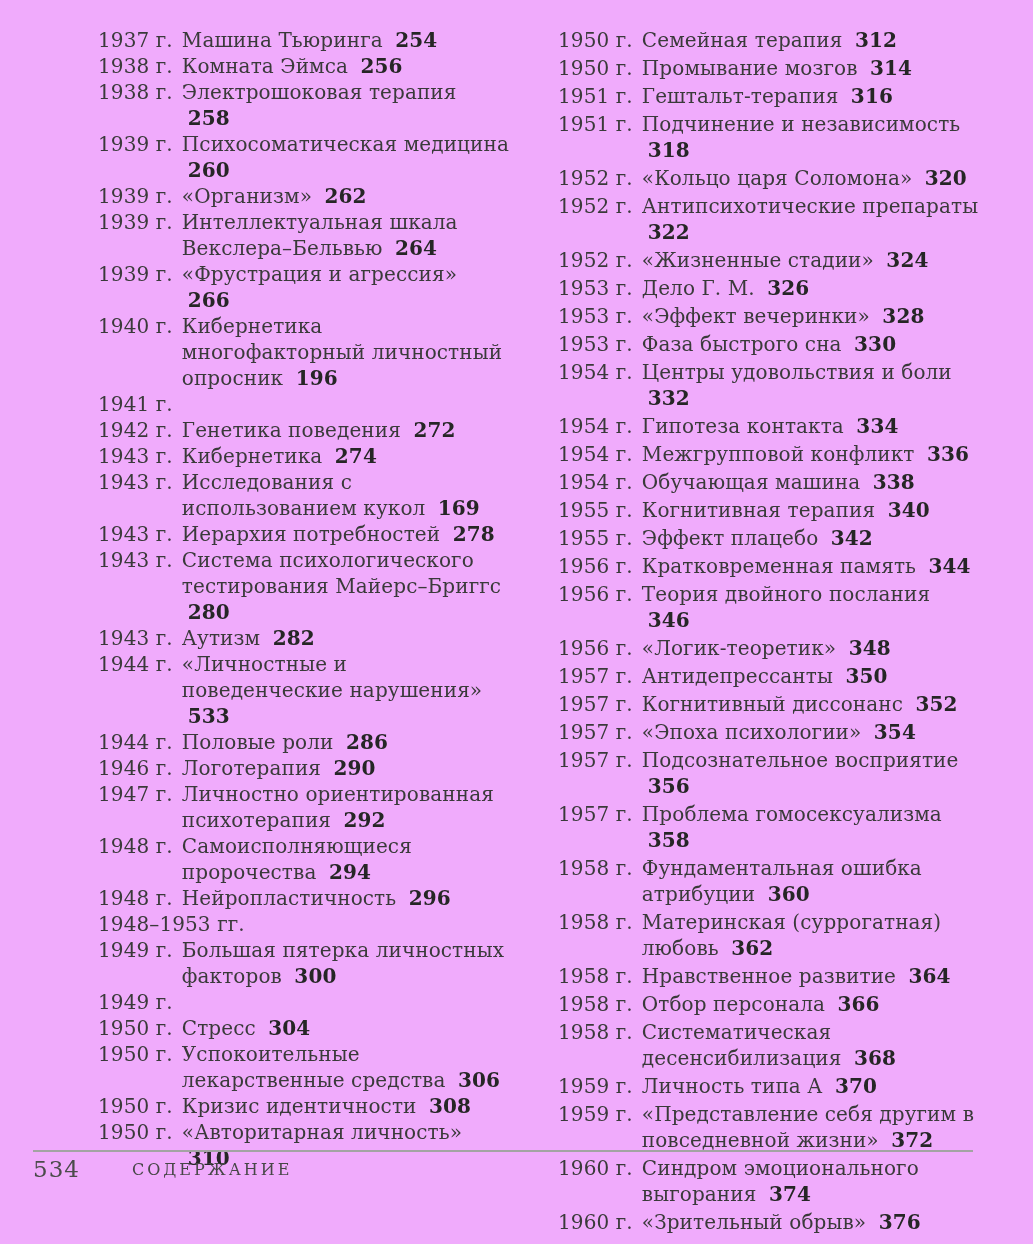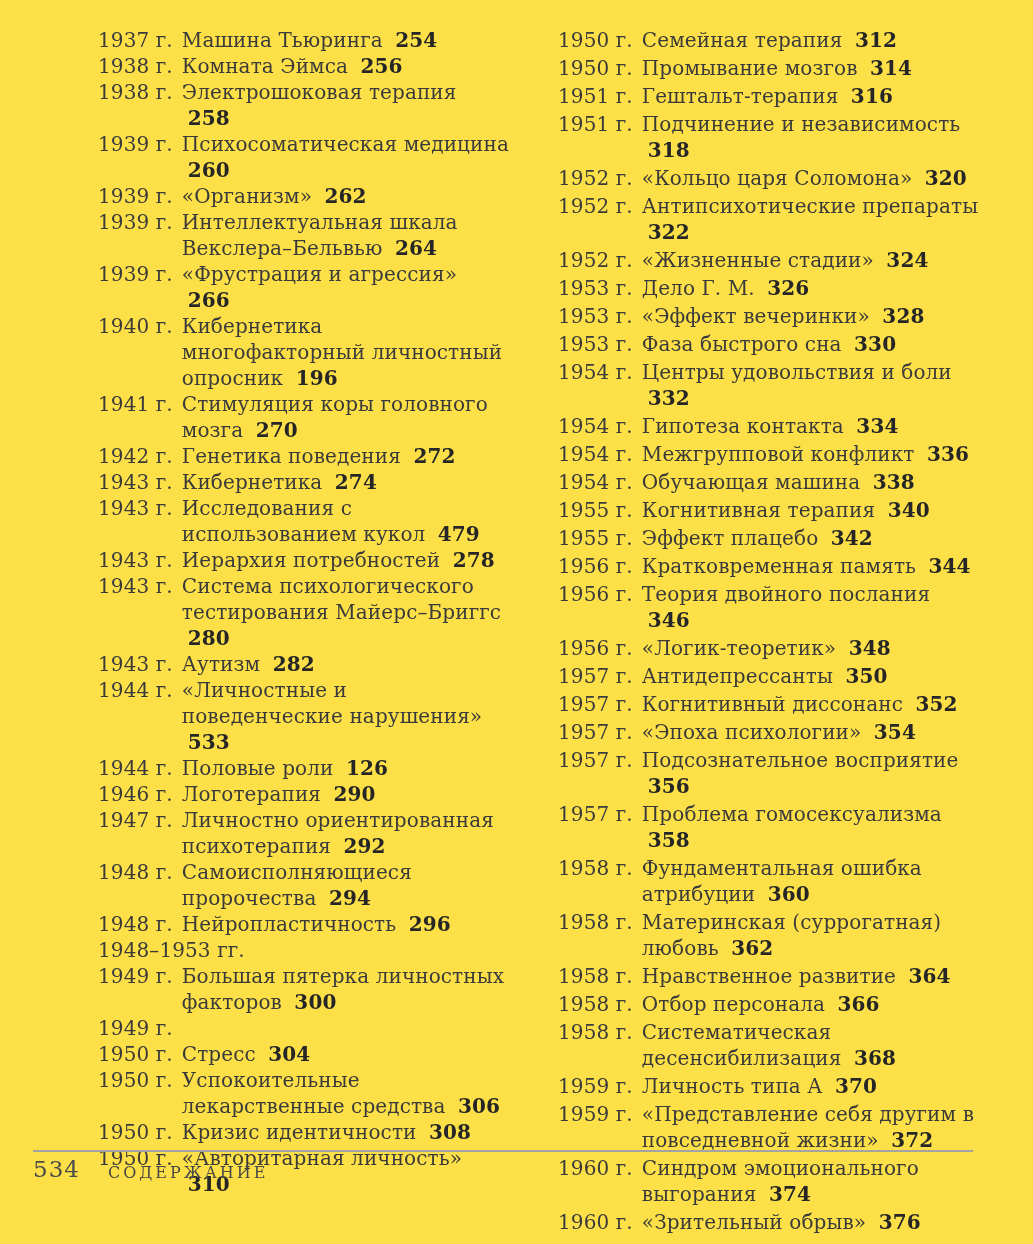--- a/index.html
+++ b/index.html
@@ -1,20 +1,20 @@
 <!DOCTYPE html>
 <html><head>
 <meta charset="utf-8">
 <style>
   html, body { margin: 0; padding: 0; background: #ffffff; }
   .page {
     position: relative;
     width: 1033px;
     height: 1244px;
-    background: #fde047;
+    background: #f0abfc;
     font-family: "DejaVu Serif", serif;
     color: #3a3a3a;
     overflow: hidden;
   }
   .toc-col {
     position: absolute;
     top: 27px;
     font-size: 20px;
     line-height: 26px;
     letter-spacing: 0.1px;
@@ -41,21 +41,22 @@
     top: 1150px;
     width: 940px;
     height: 2px;
     background: #a3a3a3;
   }
   .footer {
     position: absolute;
     left: 33px;
     top: 1156px;
     display: flex;
-    align-items: flex-end;
+    align-items: center;
+    gap: 24px;
   }
   .footer-pagenum {
     font-size: 23px;
     color: #4b4b4b;
     letter-spacing: 1px;
   }
   .footer-label {
     font-size: 16px;
     color: #474747;
     letter-spacing: 3px;
@@ -95,53 +96,52 @@
       <div class="entry">
         <span class="year">1939 г.</span>
         <span class="tblock"><span class="title">«Фрустрация и агрессия»</span> <span class="pnum">266</span></span>
       </div>
       <div class="entry">
         <span class="year">1940 г.</span>
         <span class="tblock"><span class="title">Кибернетика многофакторный личностный опросник</span> <span class="pnum">196</span></span>
       </div>
       <div class="entry">
         <span class="year">1941 г.</span>
-        <span class="tblock"><span class="title">Стимуляция коры головного мозга</span> <span class="pnum">270</span></span>
       </div>
       <div class="entry">
         <span class="year">1942 г.</span>
         <span class="tblock"><span class="title">Генетика поведения</span> <span class="pnum">272</span></span>
       </div>
       <div class="entry">
         <span class="year">1943 г.</span>
         <span class="tblock"><span class="title">Кибернетика</span> <span class="pnum">274</span></span>
       </div>
       <div class="entry">
         <span class="year">1943 г.</span>
-        <span class="tblock"><span class="title">Исследования с использованием кукол</span> <span class="pnum">479</span></span>
+        <span class="tblock"><span class="title">Исследования с использованием кукол</span> <span class="pnum">169</span></span>
       </div>
       <div class="entry">
         <span class="year">1943 г.</span>
         <span class="tblock"><span class="title">Иерархия потребностей</span> <span class="pnum">278</span></span>
       </div>
       <div class="entry">
         <span class="year">1943 г.</span>
         <span class="tblock"><span class="title">Система психологического тестирования Майерс–Бриггс</span> <span class="pnum">280</span></span>
       </div>
       <div class="entry">
         <span class="year">1943 г.</span>
         <span class="tblock"><span class="title">Аутизм</span> <span class="pnum">282</span></span>
       </div>
       <div class="entry">
         <span class="year">1944 г.</span>
         <span class="tblock"><span class="title">«Личностные и поведенческие нарушения»</span> <span class="pnum">533</span></span>
       </div>
       <div class="entry">
         <span class="year">1944 г.</span>
-        <span class="tblock"><span class="title">Половые роли</span> <span class="pnum">126</span></span>
+        <span class="tblock"><span class="title">Половые роли</span> <span class="pnum">286</span></span>
       </div>
       <div class="entry">
         <span class="year">1946 г.</span>
         <span class="tblock"><span class="title">Логотерапия</span> <span class="pnum">290</span></span>
       </div>
       <div class="entry">
         <span class="year">1947 г.</span>
         <span class="tblock"><span class="title">Личностно ориентированная психотерапия</span> <span class="pnum">292</span></span>
       </div>
       <div class="entry">

